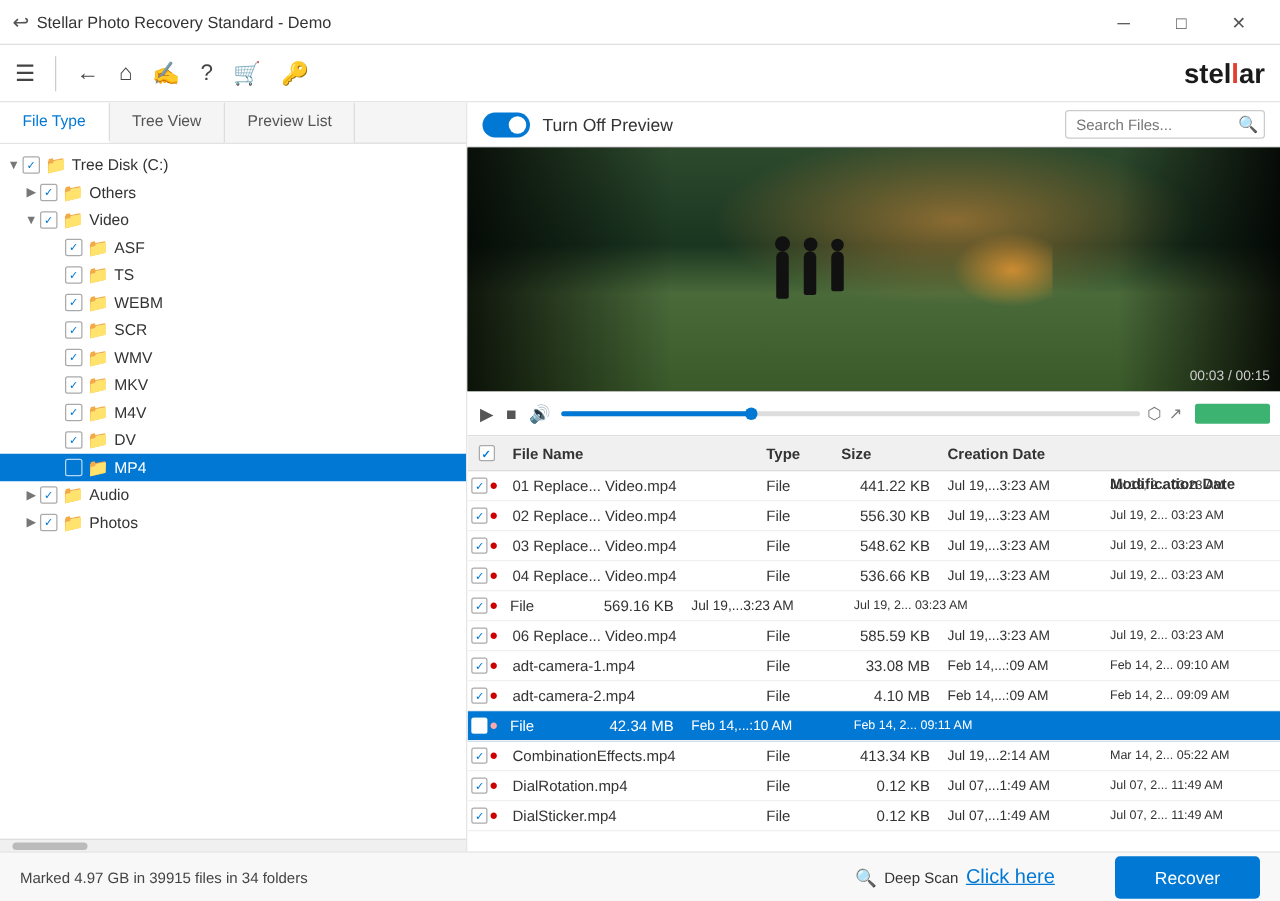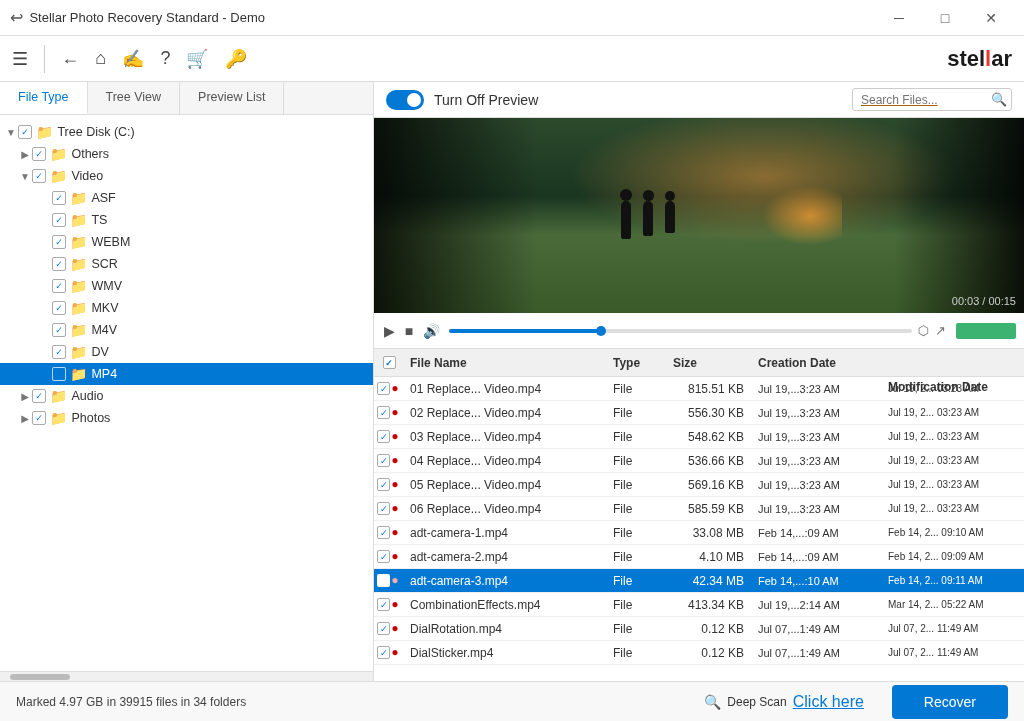--- a/index.html
+++ b/index.html
@@ -158,21 +158,21 @@
       margin-left: auto;
       display: flex;
       align-items: center;
       border: 1px solid #ccc;
       border-radius: 3px;
       padding: 3px 8px;
       background: white;
       width: 160px;
     }
     .search-input {
-      border: none; outline: none; font-size: 12px; color: #a16207; width: 130px; background: transparent; text-decoration: underline;
+      border: none; outline: none; font-size: 12px; color: #a16207; width: 130px; background: transparent;
     }
     .search-icon-sm { font-size: 13px; color: #888; }
 
     
     .video-preview {
       height: 195px;
       background: #1a1a1a;
       position: relative;
       overflow: hidden;
       flex-shrink: 0;
@@ -306,21 +306,21 @@
     .file-row.selected .row-checkbox.checked::after { color: white; }
 
     
     .status-bar {
       height: 40px;
       background: #f8f8f8;
       border-top: 1px solid #ddd;
       display: flex;
       align-items: center;
       padding: 0 16px;
-      gap: 8px;
+      gap: 28px;
     }
     .status-text { font-size: 12px; color: #444; }
     .deep-scan { display: flex; align-items: center; gap: 6px; margin-left: auto; }
     .deep-scan-icon { font-size: 14px; color: #555; }
     .deep-scan-text { font-size: 12px; color: #333; }
     .deep-scan-link { font-size: 16px; color: #0078d4; text-decoration: underline; cursor: pointer; }
     .recover-btn {
       margin-left: 20px;
       background: #0078d4;
       color: white;
@@ -536,21 +536,21 @@
       </div>
 
       <div class="file-list-body" id="file-list-body">
           <div class="file-row">
       <div class="col-check">
         <div class="row-checkbox checked"></div>
         <span class="file-icon-sm">⏺</span>
       </div>
       <div class="col-name">01 Replace... Video.mp4</div>
       <div class="col-type">File</div>
-      <div class="col-size">815.51 KB</div>
+      <div class="col-size">441.22 KB</div>
       <div class="col-creation">Jul 19,...3:23 AM</div>
       <div class="col-modification">Jul 19, 2... 03:23 AM</div>
     </div>
           <div class="file-row">
       <div class="col-check">
         <div class="row-checkbox checked"></div>
         <span class="file-icon-sm">⏺</span>
       </div>
       <div class="col-name">02 Replace... Video.mp4</div>
       <div class="col-type">File</div>
@@ -578,21 +578,20 @@
       <div class="col-type">File</div>
       <div class="col-size">536.66 KB</div>
       <div class="col-creation">Jul 19,...3:23 AM</div>
       <div class="col-modification">Jul 19, 2... 03:23 AM</div>
     </div>
           <div class="file-row">
       <div class="col-check">
         <div class="row-checkbox checked"></div>
         <span class="file-icon-sm">⏺</span>
       </div>
-      <div class="col-name">05 Replace... Video.mp4</div>
       <div class="col-type">File</div>
       <div class="col-size">569.16 KB</div>
       <div class="col-creation">Jul 19,...3:23 AM</div>
       <div class="col-modification">Jul 19, 2... 03:23 AM</div>
     </div>
           <div class="file-row">
       <div class="col-check">
         <div class="row-checkbox checked"></div>
         <span class="file-icon-sm">⏺</span>
       </div>
@@ -622,21 +621,20 @@
       <div class="col-type">File</div>
       <div class="col-size">4.10 MB</div>
       <div class="col-creation">Feb 14,...:09 AM</div>
       <div class="col-modification">Feb 14, 2... 09:09 AM</div>
     </div>
           <div class="file-row selected">
       <div class="col-check">
         <div class="row-checkbox checked"></div>
         <span class="file-icon-sm">⏺</span>
       </div>
-      <div class="col-name">adt-camera-3.mp4</div>
       <div class="col-type">File</div>
       <div class="col-size">42.34 MB</div>
       <div class="col-creation">Feb 14,...:10 AM</div>
       <div class="col-modification">Feb 14, 2... 09:11 AM</div>
     </div>
           <div class="file-row">
       <div class="col-check">
         <div class="row-checkbox checked"></div>
         <span class="file-icon-sm">⏺</span>
       </div>

